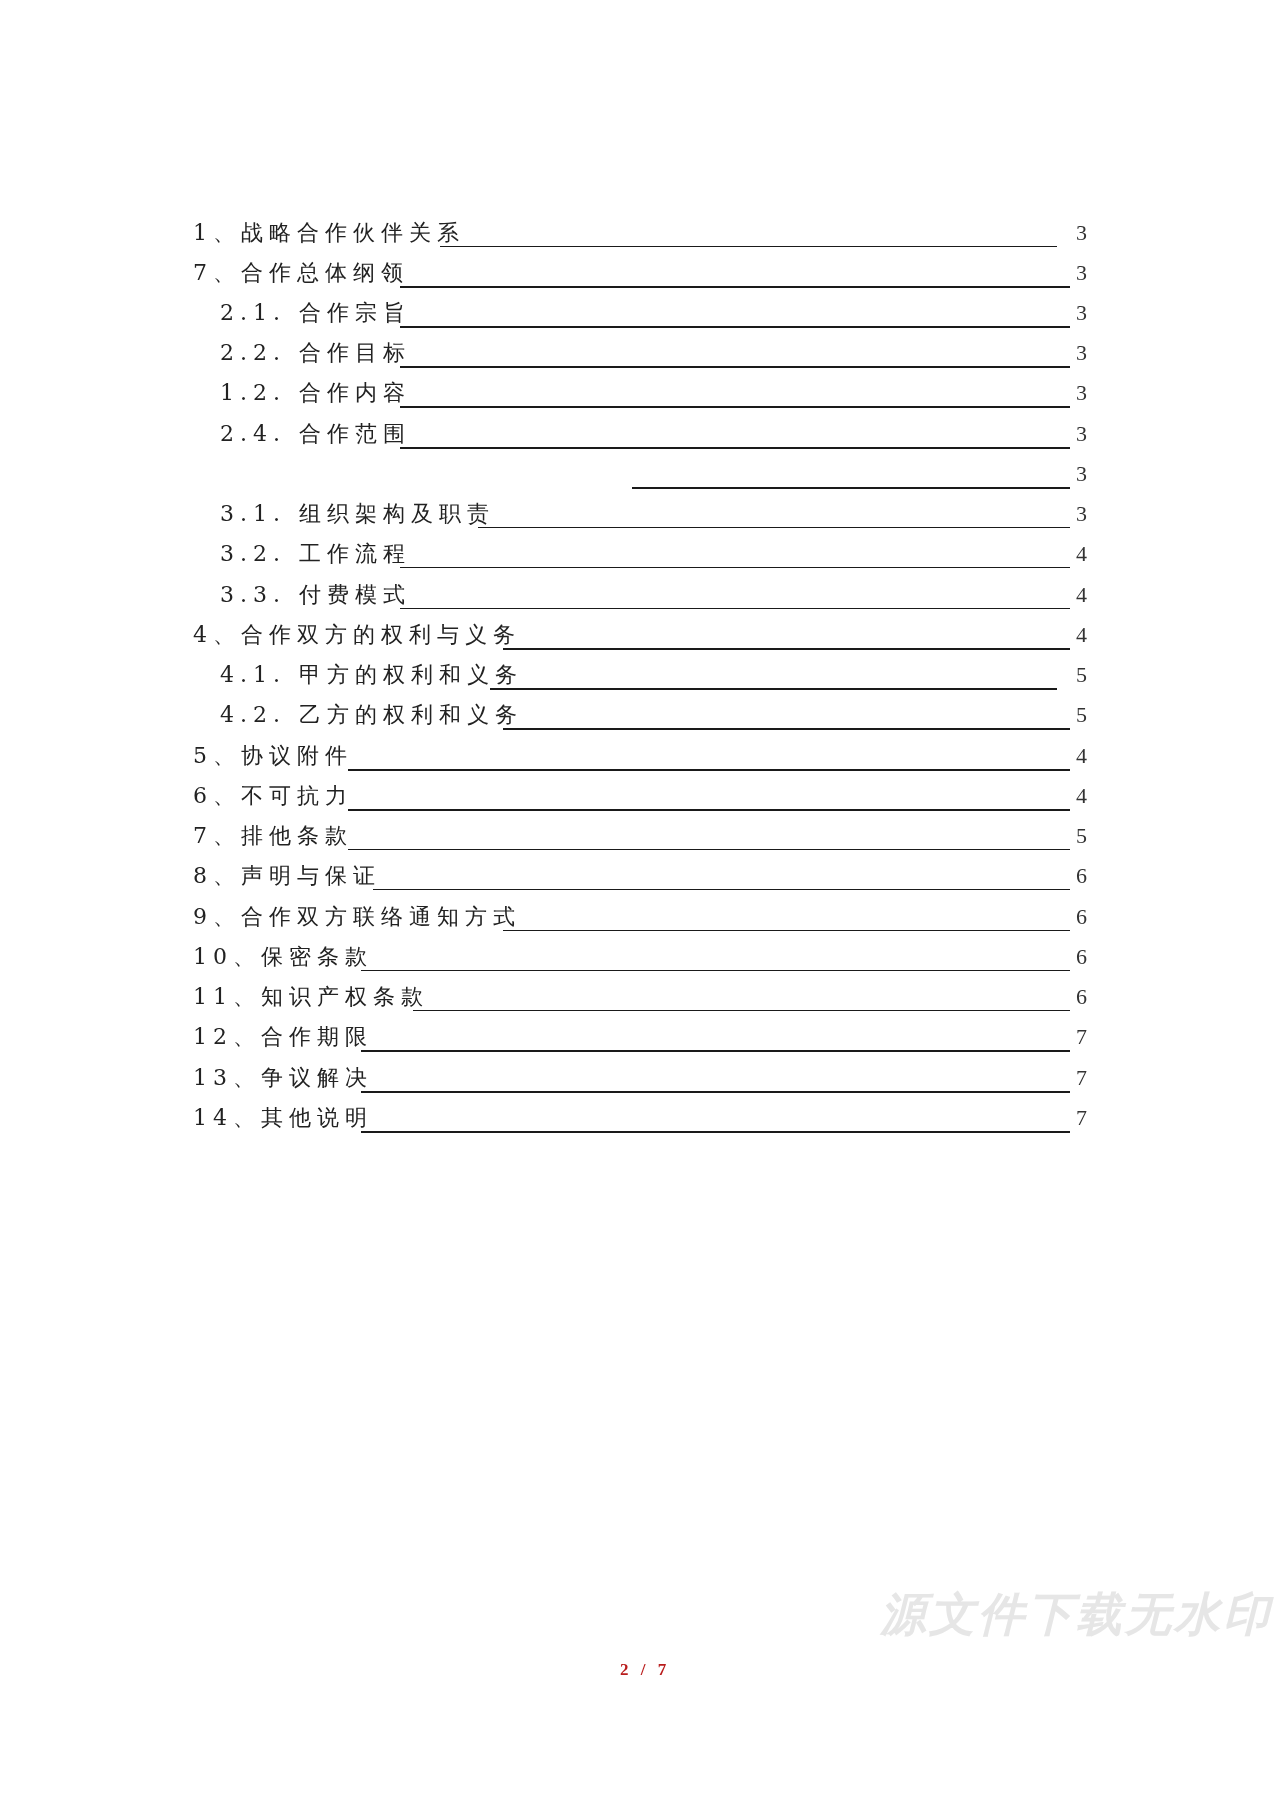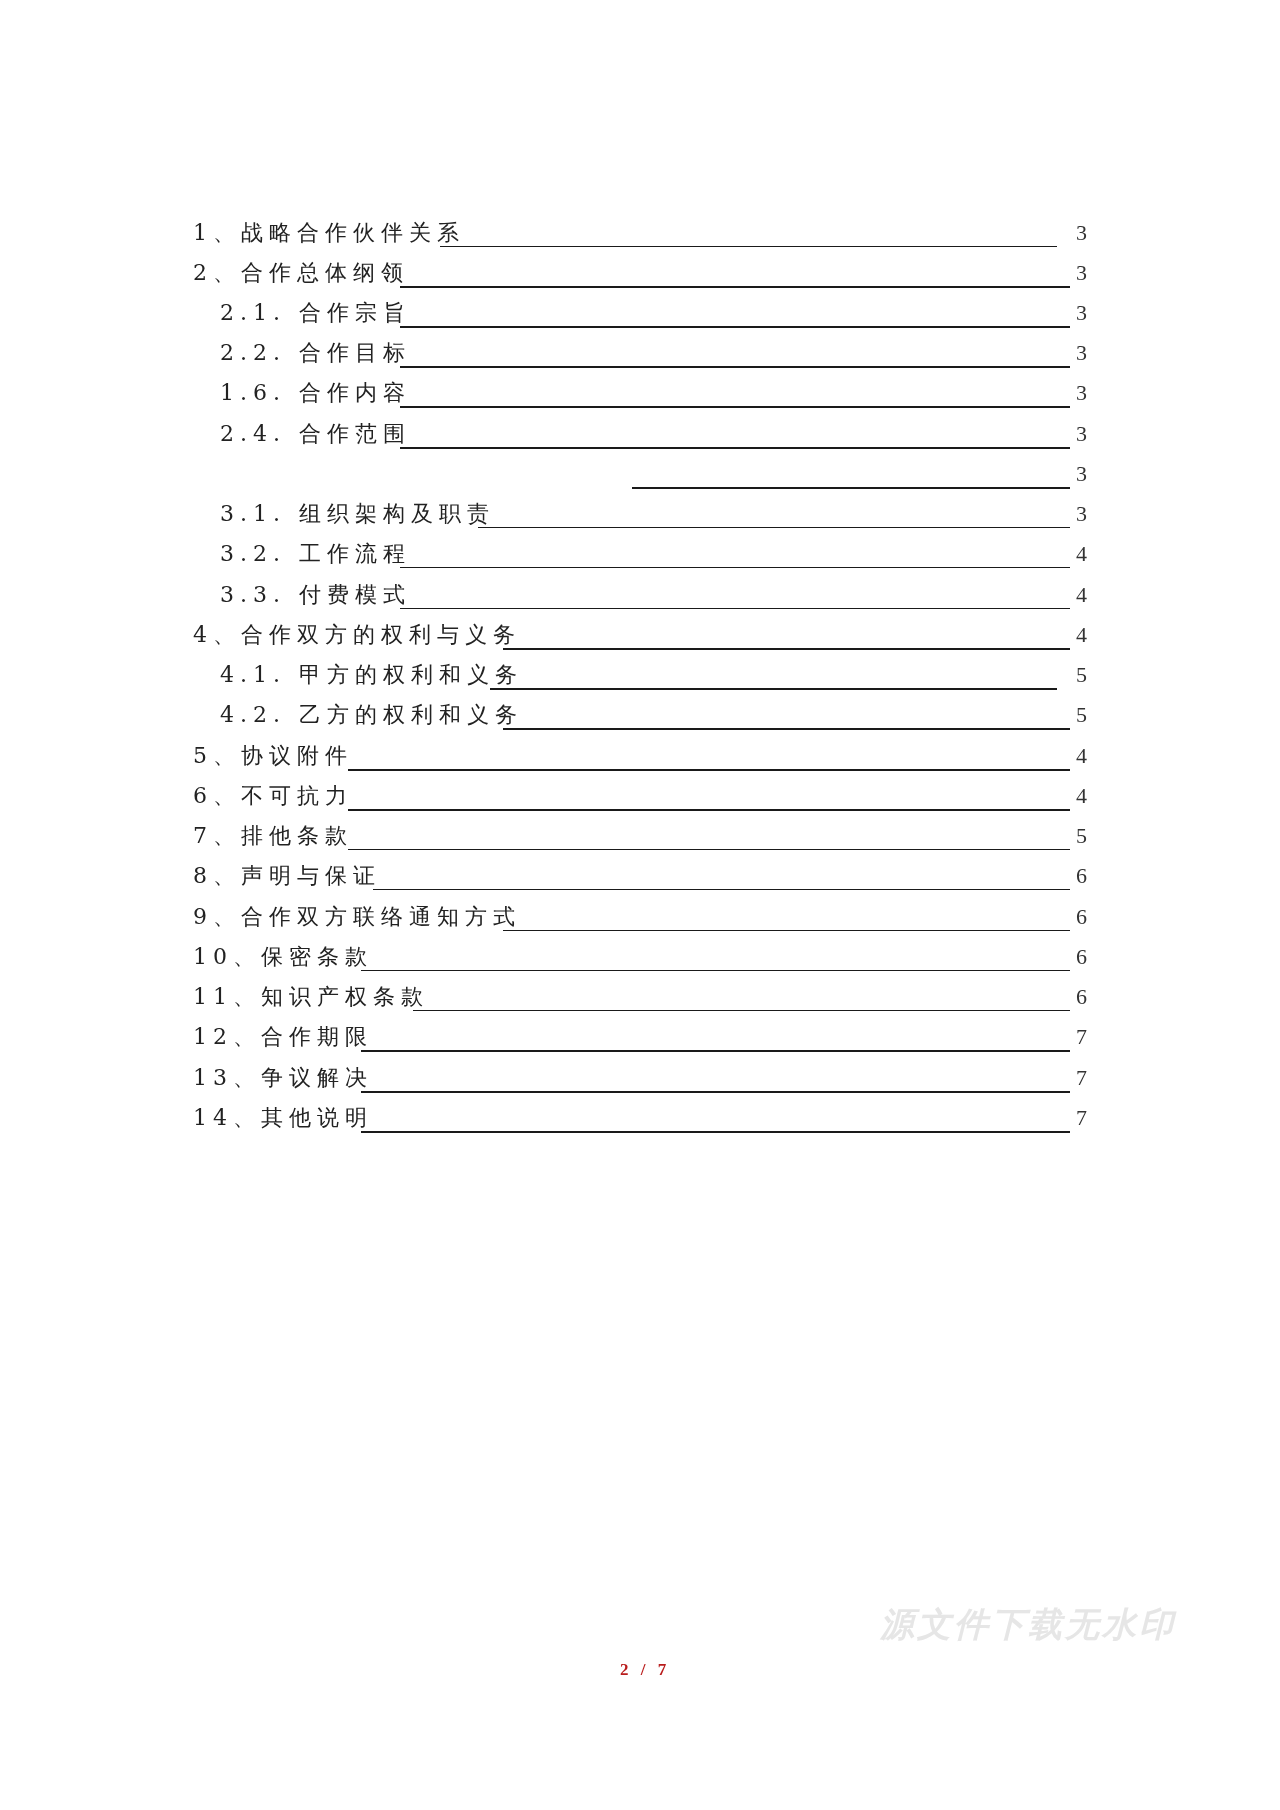--- a/index.html
+++ b/index.html
@@ -72,53 +72,52 @@
       font-style: italic;
       white-space: nowrap;
       user-select: none;
     }
     .watermark .wm-title {
       font-size: 62px;
       letter-spacing: 2px;
       line-height: 72px;
     }
     .watermark .wm-sub {
-      font-size: 34px;
+      font-size: 46px;
       letter-spacing: 3px;
       line-height: 48px;
-      margin-top: 10px;
     }
   </style>
 </head>
 <body>
 
 <div class="toc">
 
   <div class="toc-row" style="top:218px">
     <span class="toc-label" style="left:193px">1、战略合作伙伴关系</span>
     <span class="toc-leader" style="left:440px;width:617px;border-top-width:1px"></span>
     <span class="toc-page">3</span>
   </div>
   <div class="toc-row" style="top:258px">
-    <span class="toc-label" style="left:193px">2、合作总体纲领</span>
+    <span class="toc-label" style="left:193px">7、合作总体纲领</span>
     <span class="toc-leader" style="left:400px;width:670px"></span>
     <span class="toc-page">3</span>
   </div>
   <div class="toc-row" style="top:298px">
     <span class="toc-label" style="left:220px">2.1.  合作宗旨</span>
     <span class="toc-leader" style="left:400px;width:670px"></span>
     <span class="toc-page">3</span>
   </div>
   <div class="toc-row" style="top:338px">
     <span class="toc-label" style="left:220px">2.2.  合作目标</span>
     <span class="toc-leader" style="left:400px;width:670px"></span>
     <span class="toc-page">3</span>
   </div>
   <div class="toc-row" style="top:378px">
-    <span class="toc-label" style="left:220px">1.6.  合作内容</span>
+    <span class="toc-label" style="left:220px">1.2.  合作内容</span>
     <span class="toc-leader" style="left:400px;width:670px"></span>
     <span class="toc-page">3</span>
   </div>
   <div class="toc-row" style="top:419px">
     <span class="toc-label" style="left:220px">2.4.  合作范围</span>
     <span class="toc-leader" style="left:400px;width:670px"></span>
     <span class="toc-page">3</span>
   </div>
   <div class="toc-row" style="top:459px">
     <span class="toc-leader" style="left:632px;width:438px"></span>

